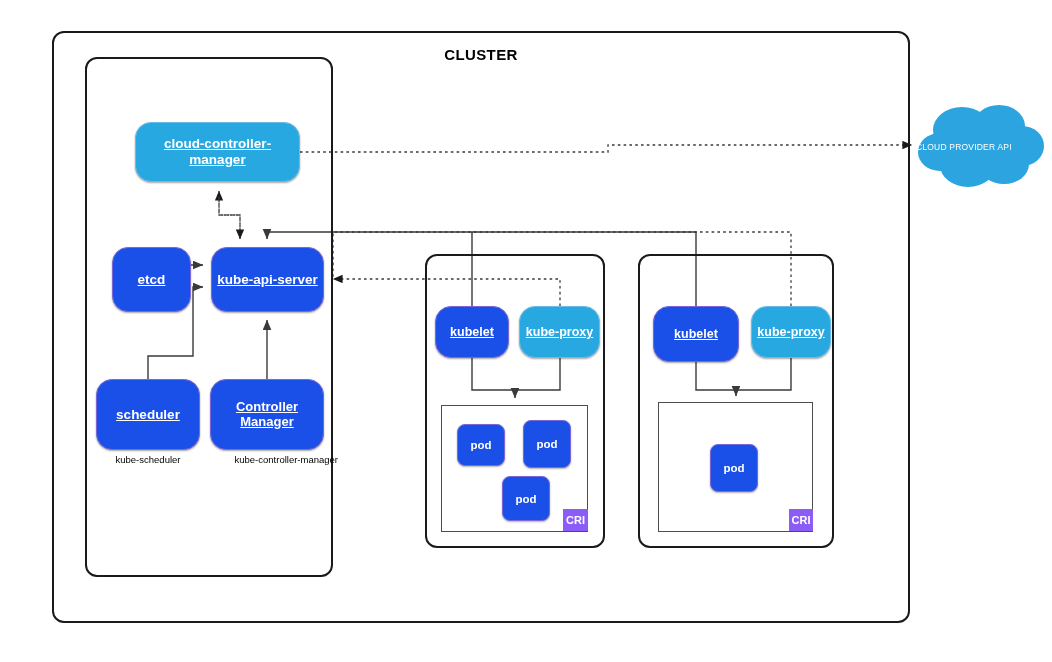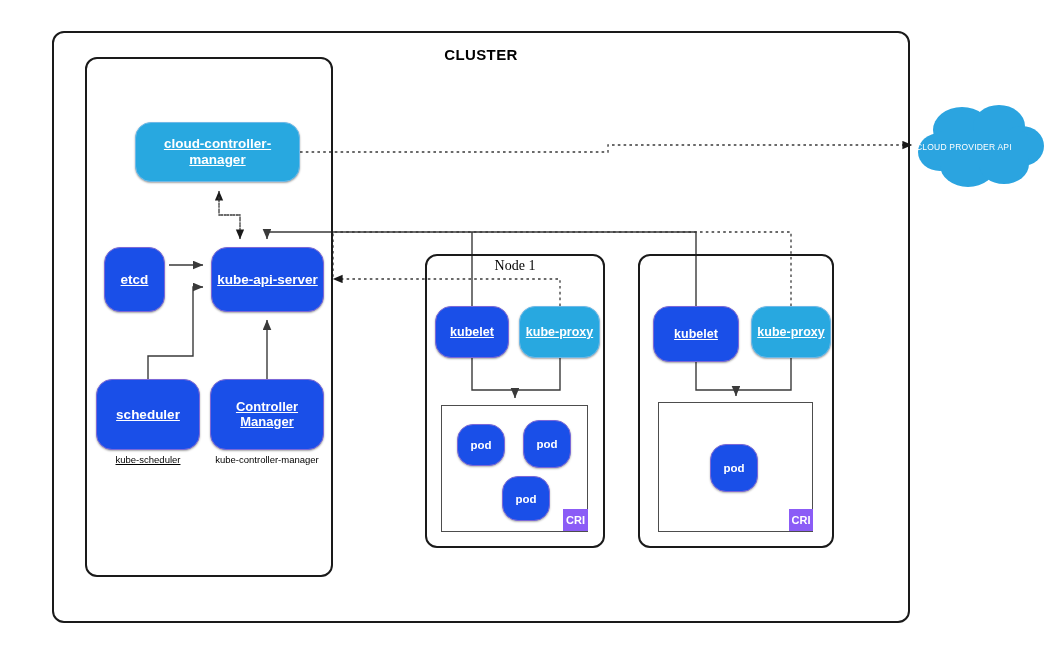--- a/index.html
+++ b/index.html
@@ -73,33 +73,33 @@
     text-align: center;
     box-sizing: border-box;
     box-shadow: 0 1px 2px rgba(0,0,0,.35);
     line-height: 1.15;
     text-decoration: underline;
   }
   .nodebox.deep { background: #1a4fe8; border: 1px solid #7b68d8; }
   .nodebox.light { background: #28a8e0; border: 1px solid #6fb9e8; }
 
   #box-ccm      { left: 135px; top: 122px; width: 165px; height: 60px; font-size: 13.5px; }
-  #box-etcd     { left: 104px; top: 247px; width: 61px;  height: 65px; font-size: 13.5px; }
+  #box-etcd     { left: 112px; top: 247px; width: 79px;  height: 65px; font-size: 13.5px; }
   #box-apiserver{ left: 211px; top: 247px; width: 113px; height: 65px; font-size: 13.5px; }
   #box-scheduler{ left: 96px;  top: 379px; width: 104px; height: 71px; font-size: 13.5px; }
   #box-ctrlmgr  { left: 210px; top: 379px; width: 114px; height: 71px; font-size: 13px; }
 
   #box-kubelet1  { left: 435px; top: 306px; width: 74px; height: 52px; font-size: 12.5px; }
   #box-kubeproxy1{ left: 519px; top: 306px; width: 81px; height: 52px; font-size: 12.5px; }
   #box-kubelet2  { left: 653px; top: 306px; width: 86px; height: 56px; font-size: 12.5px; }
   #box-kubeproxy2{ left: 751px; top: 306px; width: 80px; height: 52px; font-size: 12.5px; }
 
   .pod {
     position: absolute;
-    border-radius: 16px;
+    border-radius: 8px;
     background: #1a4fe8;
     border: 1px solid #7b68d8;
     display: flex; align-items: center; justify-content: center;
     color: #fff; font-weight: bold; font-size: 11.5px;
     box-sizing: border-box;
     box-shadow: 0 1px 2px rgba(0,0,0,.3);
   }
   #pod-1a { left: 457px; top: 424px; width: 48px; height: 42px; }
   #pod-1b { left: 523px; top: 420px; width: 48px; height: 48px; }
   #pod-1c { left: 502px; top: 476px; width: 48px; height: 45px; }
@@ -118,22 +118,22 @@
   #cri-badge-2 { left: 789px; top: 509px; width: 24px; height: 22px; }
 
   
   .caption {
     position: absolute;
     font-size: 9.5px;
     color: #000;
     text-align: center;
     white-space: nowrap;
   }
-  #cap-scheduler { left: 96px;  top: 454px; width: 104px; text-decoration: underline; }
-  #cap-ctrlmgr   { left: 196px; top: 454px; width: 142px; }
+  #cap-scheduler { left: 96px;  top: 454px; width: 104px; }
+  #cap-ctrlmgr   { left: 196px; top: 454px; width: 142px; text-align: right; }
 
   
   #cloud-wrap { position: absolute; left: 916px; top: 101px; width: 130px; height: 94px; }
   #cloud-label {
     position: absolute; left: 916px; top: 134px; width: 130px;
     text-align: left; color: #ffffff; font-weight: normal;
     font-size: 8.5px; letter-spacing: .2px; pointer-events: none; margin-top: 8px;
   }
 
   
@@ -204,21 +204,20 @@
   <div class="nodebox deep" id="box-apiserver">kube-api-server</div>
 
   <div class="nodebox deep" id="box-scheduler">scheduler</div>
 
   <div class="nodebox deep" id="box-ctrlmgr">Controller Manager</div>
 
   <div class="caption" id="cap-scheduler">kube-scheduler</div>
   <div class="caption" id="cap-ctrlmgr">kube-controller-manager</div>
 
   <div class="frame" id="node1-frame"></div>
-  <div class="frame-title" id="node1-title">Node 1</div>
 
   <div class="nodebox deep" id="box-kubelet1">kubelet</div>
   <div class="nodebox light" id="box-kubeproxy1">kube-proxy</div>
 
   <div class="frame sharp" id="cri1-frame"></div>
   <div class="pod" id="pod-1a">pod</div>
   <div class="pod" id="pod-1b">pod</div>
   <div class="pod" id="pod-1c">pod</div>
   <div class="cri-badge" id="cri-badge-1">CRI</div>
 

